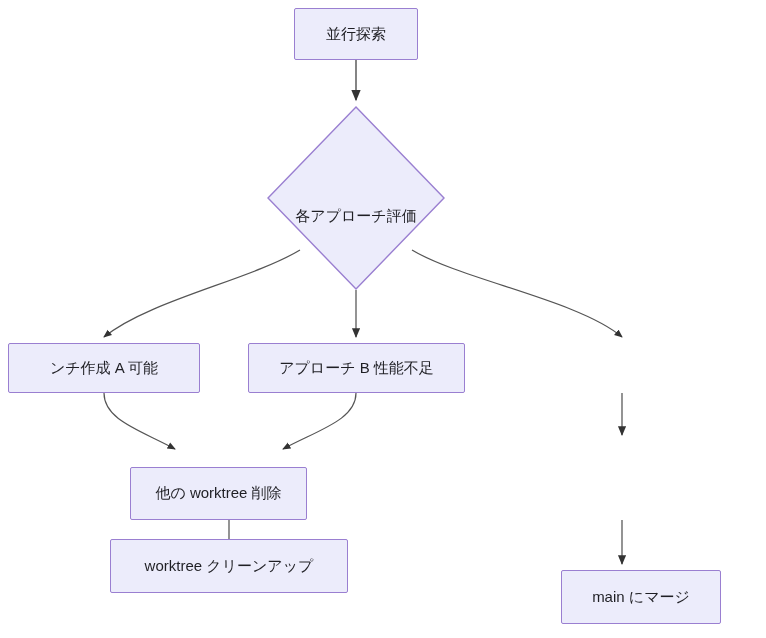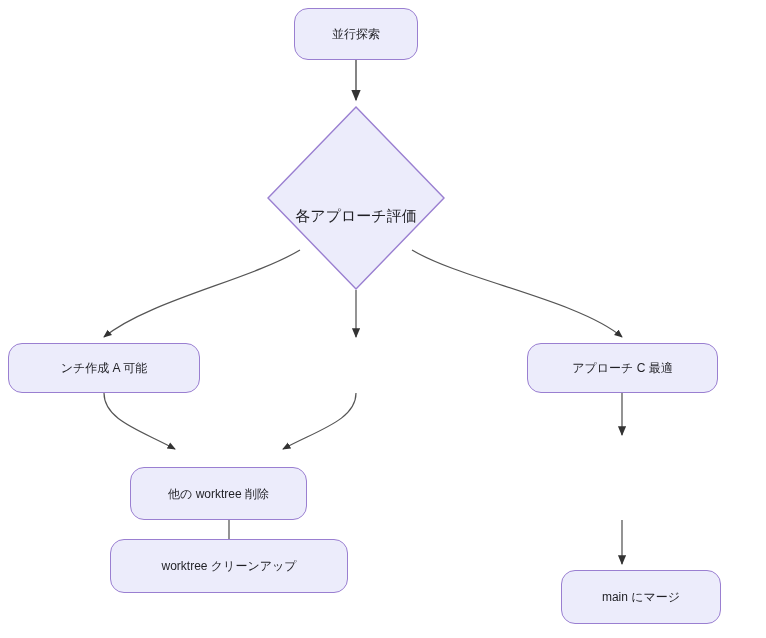--- a/index.html
+++ b/index.html
@@ -22,27 +22,27 @@
     left: 0;
     top: 0;
     width: 766px;
     height: 638px;
   }
   .node {
     position: absolute;
     box-sizing: border-box;
     background: #ececfb;
     border: 1px solid #9a7fd1;
-    border-radius: 14px;
+    border-radius: 2px;
     display: flex;
     align-items: center;
     justify-content: center;
     text-align: center;
     color: #1f1f24;
-    font-size: 12px;
+    font-size: 15px;
     line-height: 1.5;
     padding: 4px 10px;
     z-index: 2;
   }
   .node-label {
     display: block;
     white-space: pre-line;
   }
   .diamond-wrap {
     position: absolute;
@@ -107,24 +107,24 @@
     <svg class="diamond-shape" viewBox="0 0 178 184" preserveAspectRatio="none" xmlns="http://www.w3.org/2000/svg">
       <polygon points="89,1 177,92 89,183 1,92" fill="#ececfb" stroke="#9a7fd1" stroke-width="1.4"></polygon>
     </svg>
     <span class="diamond-label">各アプローチ評価</span>
   </div>
 
   <div class="node" style="left:8px; top:343px; width:192px; height:50px;">
     <span class="node-label">ンチ作成 A 可能</span>
   </div>
 
+  <div class="node" style="left:248px; top:343px; width:217px; height:50px;">
+    <span class="node-label">アプローチ B 性能不足</span>
+  </div>
 
-  <div class="node" style="left:527px; top:343px; width:191px; height:50px;">
-    <span class="node-label">アプローチ C 最適</span>
-  </div>
 
   <div class="node" style="left:130px; top:467px; width:177px; height:53px;">
     <span class="node-label">他の worktree 削除</span>
   </div>
 
 
   <div class="node" style="left:110px; top:539px; width:238px; height:54px;">
     <span class="node-label">worktree クリーンアップ</span>
   </div>
 

